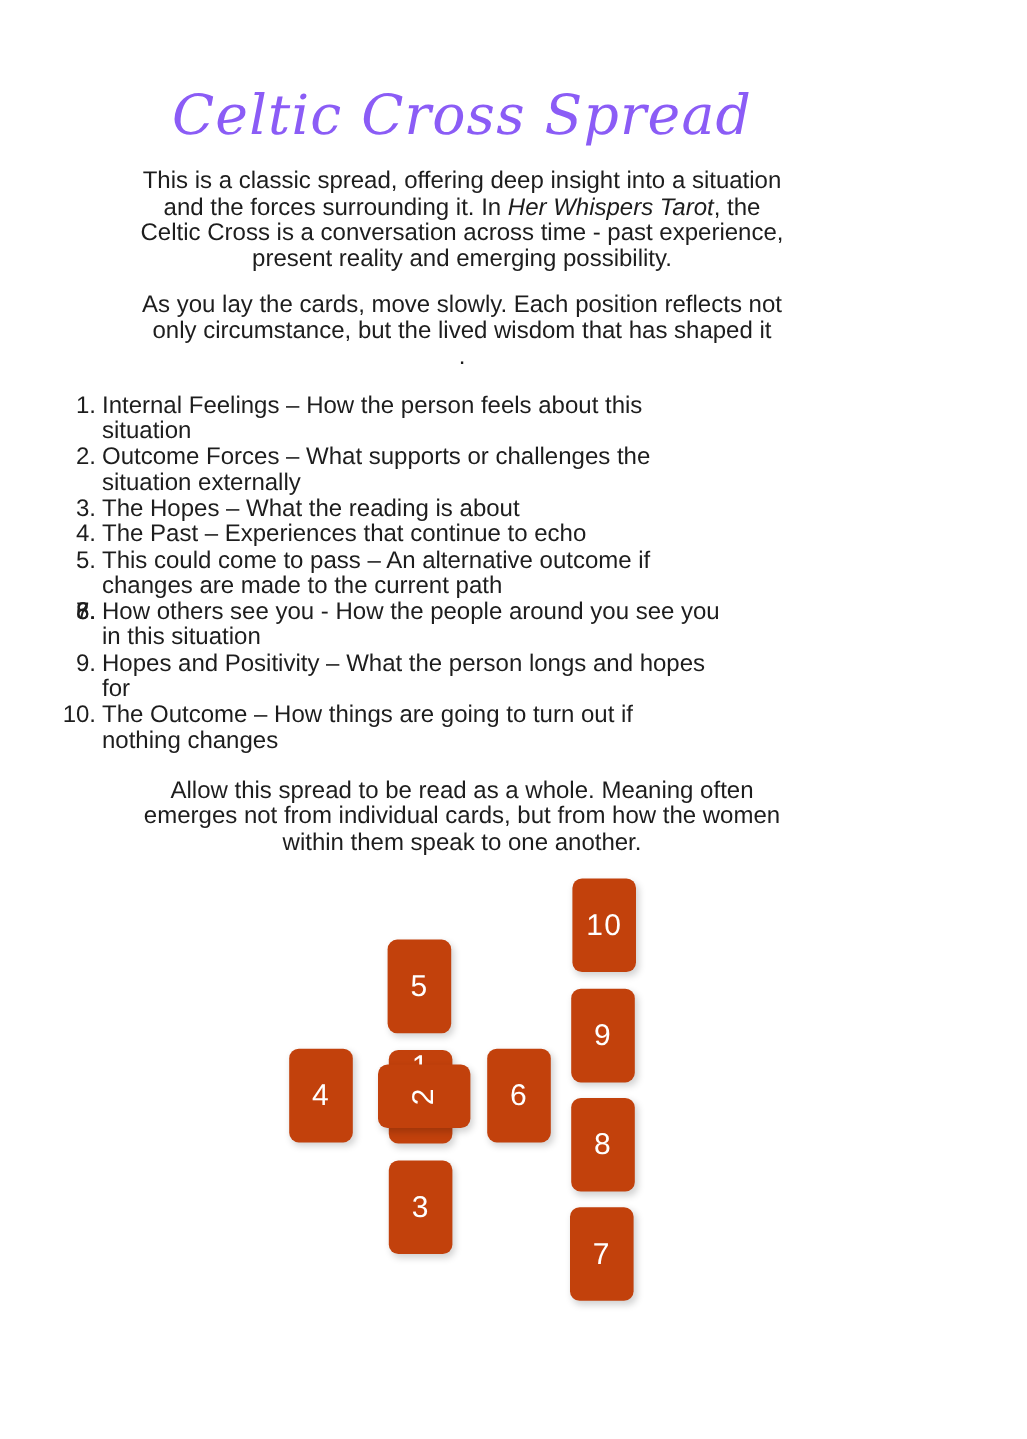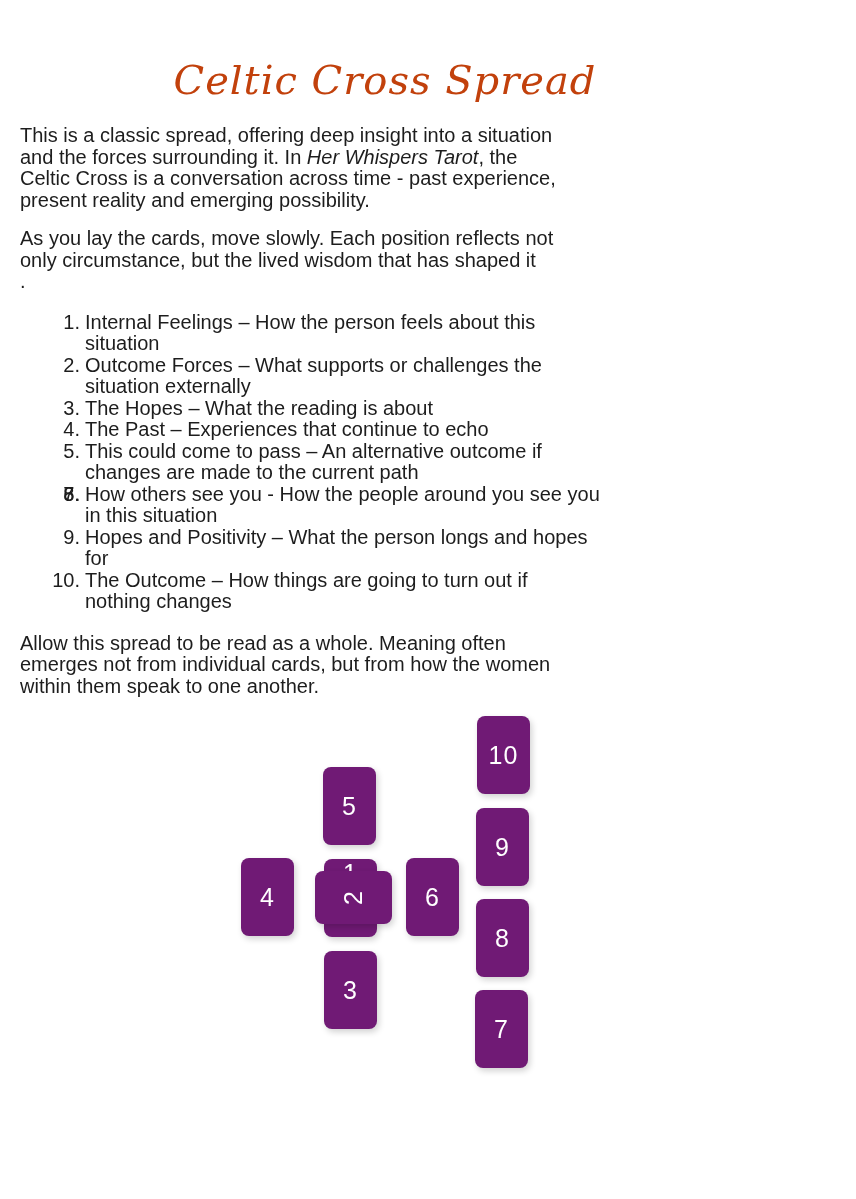--- a/index.html
+++ b/index.html
@@ -10,33 +10,34 @@
     height: 1199px;
     overflow: hidden;
   }
   .page {
     width: 770px;
     margin: 0;
     color: #1d1d1d;
     font-family: "Liberation Sans", sans-serif;
   }
   .title {
-    margin: 0;
+    margin: 16px;
     padding-top: 52px;
     text-align: center;
     font-family: "DejaVu Serif", serif;
     font-style: italic;
     font-weight: 400;
-    font-size: 40px;
+    font-size: 46px;
     line-height: 56px;
     letter-spacing: 1px;
-    color: #c2410c;
+    color: #8b5cf6;
   }
   .para {
     margin: 17px 20px 0 20px;
+    text-align: center;
     font-size: 20px;
     line-height: 21.5px;
     white-space: pre-line;
   }
   .para em { font-style: italic; }
   .positions {
     margin: 19px 40px 0 48px;
     font-size: 20px;
     line-height: 21.5px;
   }
@@ -57,21 +58,21 @@
   .diagram {
     position: relative;
     margin-top: 14px;
     height: 400px;
     width: 856px;
   }
   .card {
     position: absolute;
     width: 53px;
     height: 78px;
-    background: #701a75;
+    background: #c2410c;
     border-radius: 8px;
     box-shadow: 2px 3px 6px rgba(0,0,0,0.18);
     display: flex;
     align-items: center;
     justify-content: center;
   }
   .card-num {
     color: #ffffff;
     font-family: "Liberation Sans", sans-serif;
     font-weight: 300;

